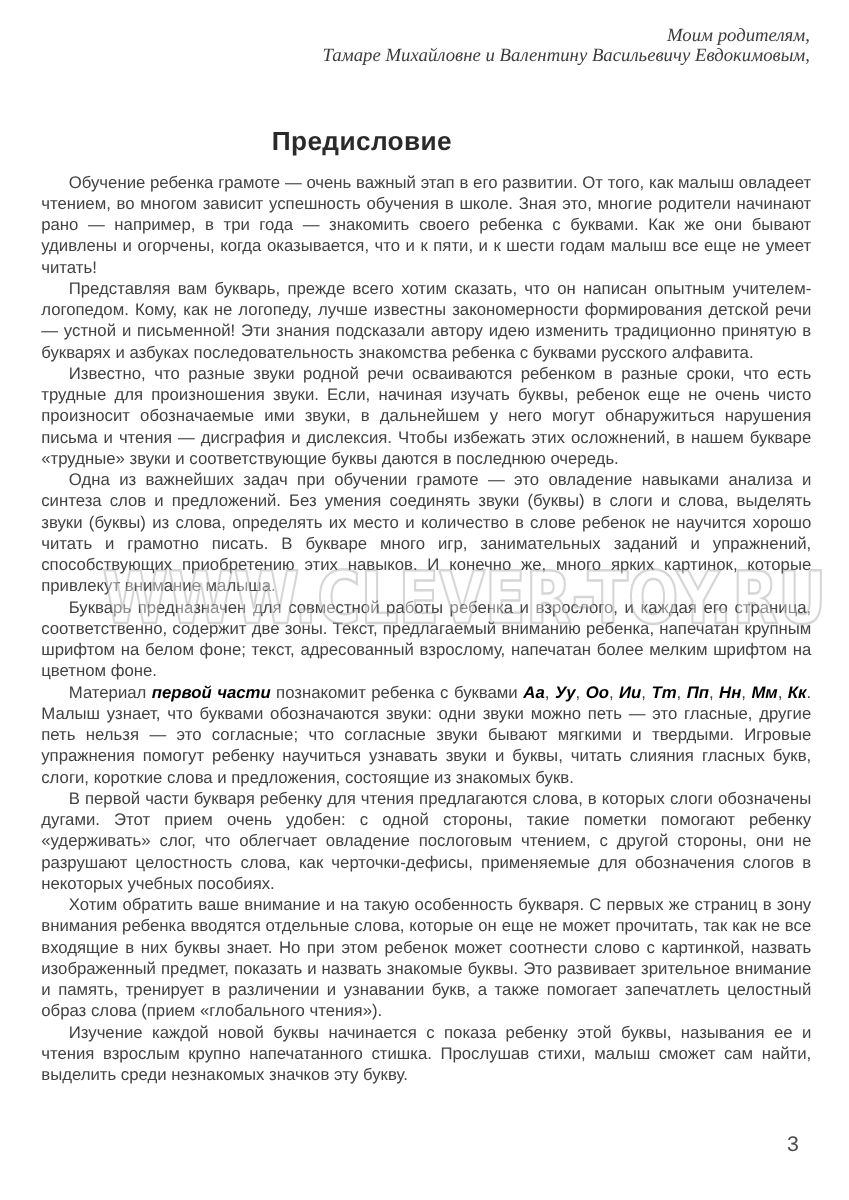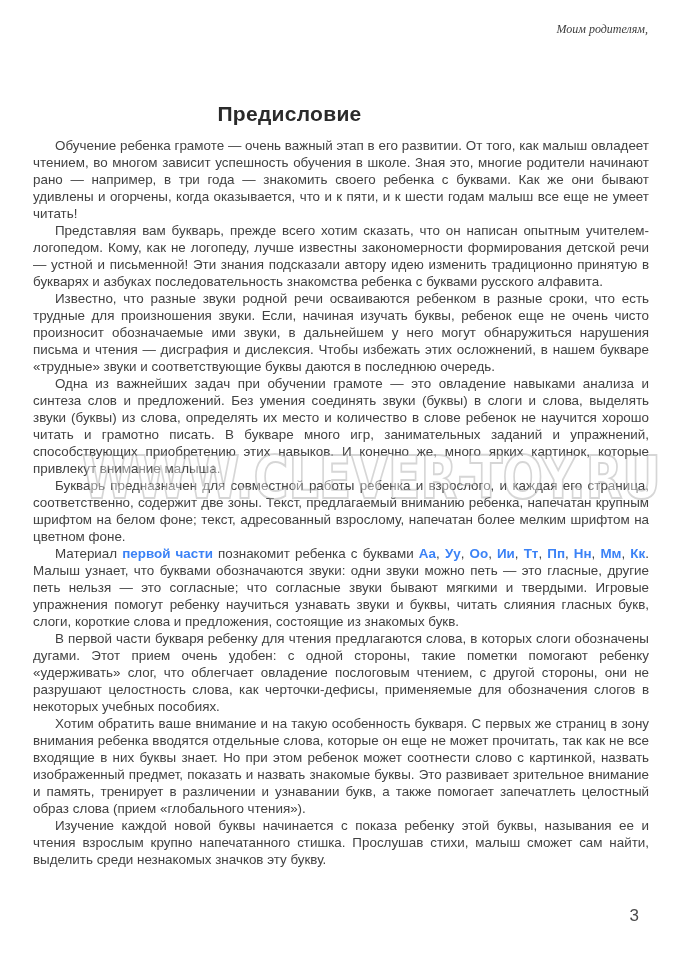--- a/index.html
+++ b/index.html
@@ -16,21 +16,21 @@
     inset: 0;
     background: #ffffff;
   }
   .dedication {
     position: absolute;
     top: 21px;
     right: 31px;
     text-align: right;
     font-family: "Liberation Serif", serif;
     font-style: italic;
-    font-size: 12px;
+    font-size: 15px;
     line-height: 16px;
     color: #3c3c3c;
   }
   .title {
     position: absolute;
     top: 102px;
     left: 0;
     width: 579px;
     margin: 0;
     text-align: center;
@@ -48,21 +48,22 @@
     line-height: 17px;
     text-align: justify;
     color: #424242;
   }
   .body-text p {
     margin: 0;
     text-indent: 22px;
   }
   .body-text .b {
     font-weight: bold;
-    color: #3b82f6;
+    color: #000000;
+    font-style: italic;
   }
   .watermark {
     position: absolute;
     top: 449px;
     left: 82px;
     white-space: nowrap;
     font-family: "DejaVu Sans", sans-serif;
     font-size: 58px;
     font-weight: bold;
     line-height: 58px;
@@ -82,20 +83,21 @@
     color: #4a4a4a;
   }
 </style>
 </head>
 <body>
 
 <div class="page">
 
   <div class="dedication" id="dedication">
       <div>Моим родителям,</div>
+      <div>Тамаре Михайловне и Валентину Васильевичу Евдокимовым,</div>
     </div>
 
   <h1 class="title">Предисловие</h1>
 
   <div class="body-text" id="paragraphs">
       <p><span>Обучение ребенка грамоте — очень важный этап в его развитии. От того, как малыш овладеет чтением, во многом зависит успешность обучения в школе. Зная это, многие родители начинают рано — например, в три года — знакомить своего ребенка с буквами. Как же они бывают удивлены и огорчены, когда оказывается, что и к пяти, и к шести годам малыш все еще не умеет читать!</span></p>
       <p><span>Представляя вам букварь, прежде всего хотим сказать, что он написан опытным учителем-логопедом. Кому, как не логопеду, лучше известны закономерности формирования детской речи — устной и письменной! Эти знания подсказали автору идею изменить традиционно принятую в букварях и азбуках последовательность знакомства ребенка с буквами русского алфавита.</span></p>
       <p><span>Известно, что разные звуки родной речи осваиваются ребенком в разные сроки, что есть трудные для произношения звуки. Если, начиная изучать буквы, ребенок еще не очень чисто произносит обозначаемые ими звуки, в дальнейшем у него могут обнаружиться нарушения письма и чтения — дисграфия и дислексия. Чтобы избежать этих осложнений, в нашем букваре «трудные» звуки и соответствующие буквы даются в последнюю очередь.</span></p>
       <p><span>Одна из важнейших задач при обучении грамоте — это овладение навыками анализа и синтеза слов и предложений. Без умения соединять звуки (буквы) в слоги и слова, выделять звуки (буквы) из слова, определять их место и количество в слове ребенок не научится хорошо читать и грамотно писать. В букваре много игр, занимательных заданий и упражнений, способствующих приобретению этих навыков. И конечно же, много ярких картинок, которые привлекут внимание малыша.</span></p>
       <p><span>Букварь предназначен для совместной работы ребенка и взрослого, и каждая его страница, соответственно, содержит две зоны. Текст, предлагаемый вниманию ребенка, напечатан крупным шрифтом на белом фоне; текст, адресованный взрослому, напечатан более мелким шрифтом на цветном фоне.</span></p>

